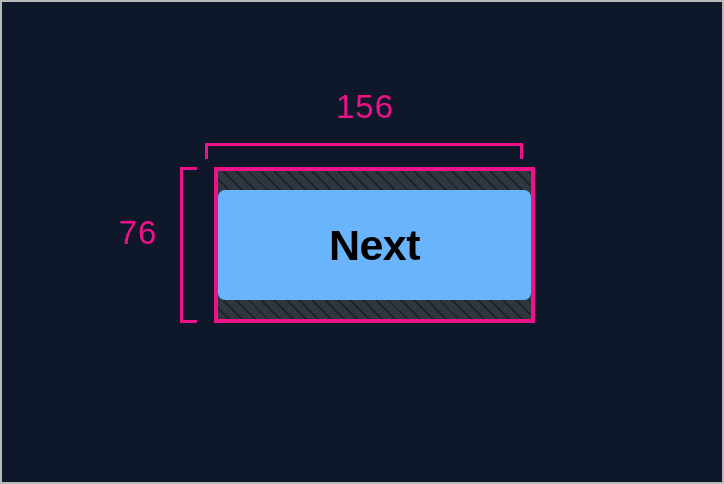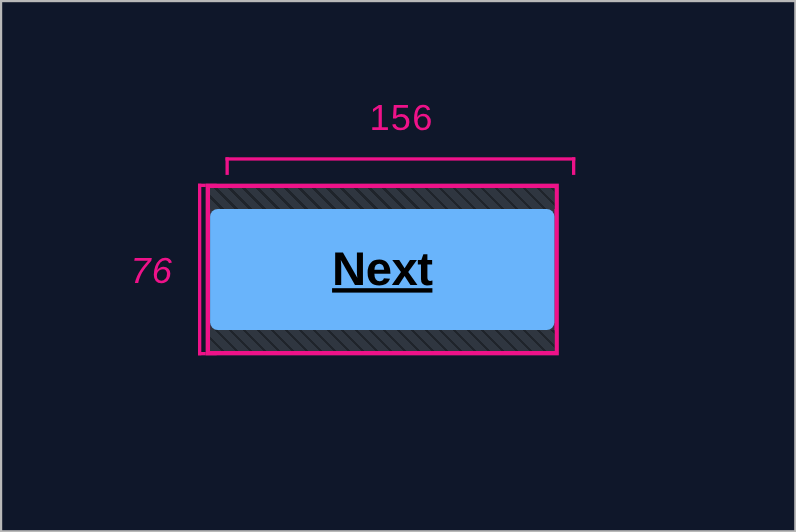--- a/index.html
+++ b/index.html
@@ -48,58 +48,56 @@
     border-top: 3px solid #ee1289;
     border-left: 3px solid #ee1289;
     border-right: 3px solid #ee1289;
     box-sizing: border-box;
   }
 
   
   #height-label {
     position: absolute;
     left: 104px;
-    top: 227px;
+    top: 214px;
     width: 64px;
     text-align: center;
     color: #ee1289;
     font-size: 33px;
     font-weight: 400;
     letter-spacing: 1px;
     line-height: 1;
     white-space: nowrap;
-    font-style: italic;
   }
 
   #height-bracket {
     position: absolute;
     left: 178px;
     top: 165px;
     width: 17px;
     height: 156px;
     border-left: 3px solid #ee1289;
     border-top: 3px solid #ee1289;
     border-bottom: 3px solid #ee1289;
     box-sizing: border-box;
   }
 
   
   #element-bounds {
     position: absolute;
-    left: 185px;
+    left: 212px;
     top: 165px;
     width: 321px;
     height: 156px;
     border: 4px solid #ee1289;
     box-sizing: border-box;
     background: #2f3640;
     display: flex;
     flex-direction: column;
     justify-content: space-between;
-    text-decoration: underline;
   }
 
   
   .pad-band {
     height: 19px;
     flex: 0 0 19px;
     background-color: #2f3640;
     background-image: repeating-linear-gradient(
       45deg,
       #2f3640 0px,

